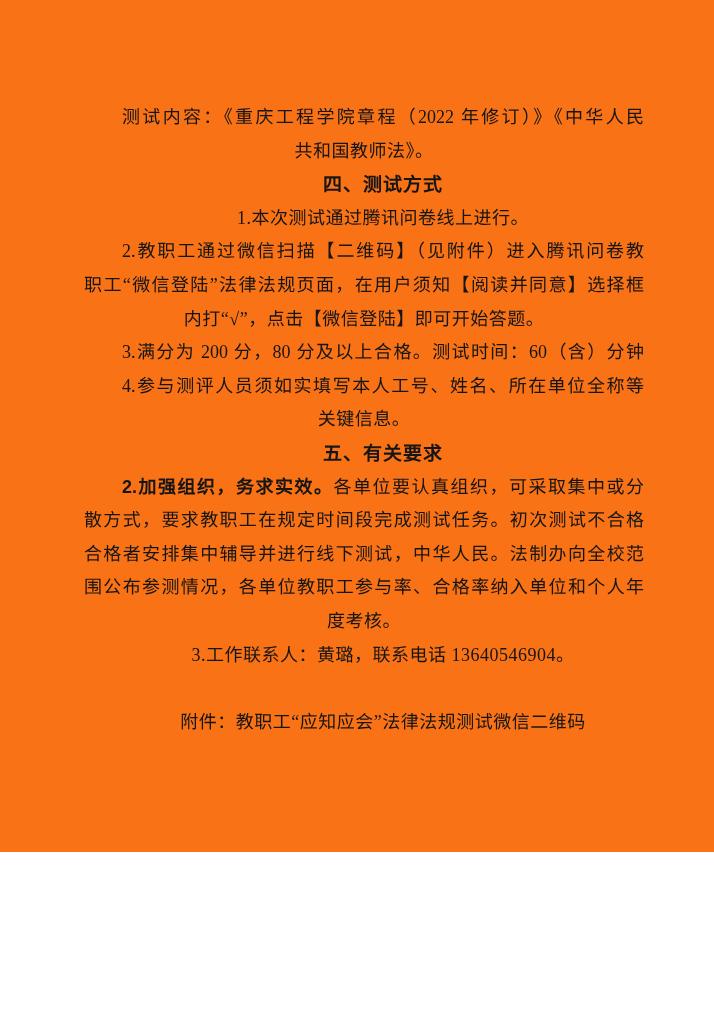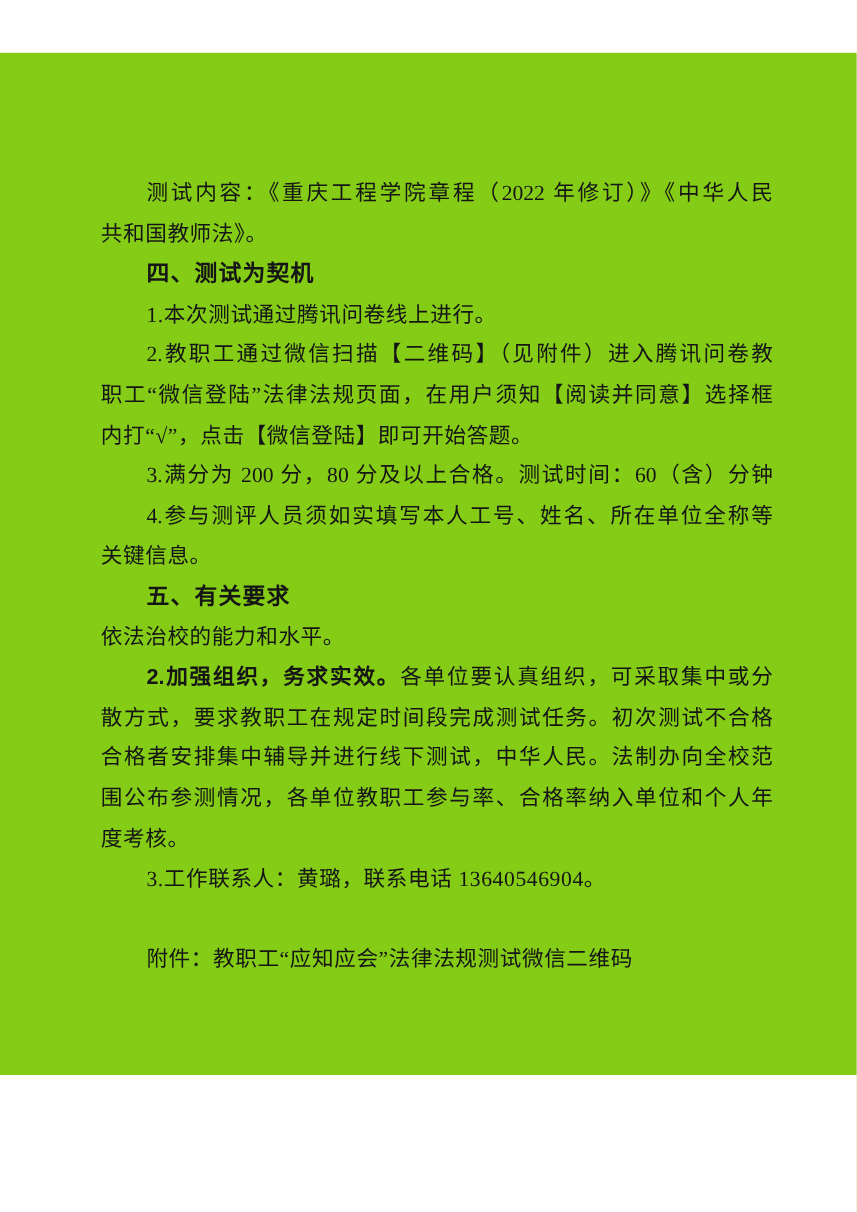--- a/index.html
+++ b/index.html
@@ -4,38 +4,37 @@
 <style>
   html, body {
     margin: 0;
     padding: 0;
     background: #ffffff;
   }
   .page {
     position: relative;
     width: 714px;
     height: 852px;
-    background: #84cc16;
+    background: #f97316;
     overflow: hidden;
     font-family: "Liberation Serif", serif;
     color: #151515;
-    margin-top: 44px;
   }
   .content {
     position: absolute;
     left: 84px;
     top: 101px;
     width: 560px;
   }
   .line {
     height: 33.6px;
     line-height: 33.6px;
     font-size: 18px;
     letter-spacing: 0.5px;
-    text-align: left;
+    text-align: center;
   }
   .indent   { text-indent: 38px; }
   .justify  { text-align: justify; text-align-last: justify; letter-spacing: 0; }
   .heading  {
     font-family: "Liberation Sans", sans-serif;
     font-weight: bold;
     font-size: 19px;
     letter-spacing: 1px;
   }
   .lead {
@@ -54,36 +53,35 @@
   }
 </style>
 </head>
 <body>
 
 <div class="page">
   <div class="content">
     <div class="line indent justify">测试内容：《重庆工程学院章程（2022 年修订）》《中华人民</div>
     <div class="line">共和国教师法》。</div>
 
-    <div class="line indent heading">四、测试为契机</div>
+    <div class="line indent heading">四、测试方式</div>
 
     <div class="line indent">1.本次测试通过腾讯问卷线上进行。</div>
 
     <div class="line indent justify">2.教职工通过微信扫描【二维码】（见附件）进入腾讯问卷教</div>
     <div class="line justify">职工“微信登陆”法律法规页面，在用户须知【阅读并同意】选择框</div>
     <div class="line">内打“√”，点击【微信登陆】即可开始答题。</div>
 
     <div class="line indent justify">3.满分为 200 分，80 分及以上合格。测试时间：60（含）分钟</div>
 
     <div class="line indent justify">4.参与测评人员须如实填写本人工号、姓名、所在单位全称等</div>
     <div class="line">关键信息。</div>
 
     <div class="line indent heading">五、有关要求</div>
 
-    <div class="line">依法治校的能力和水平。</div>
 
     <div class="line indent justify"><span class="lead">2.加强组织，务求实效。</span><span>各单位要认真组织，可采取集中或分</span></div>
     <div class="line justify">散方式，要求教职工在规定时间段完成测试任务。初次测试不合格</div>
     <div class="line justify">合格者安排集中辅导并进行线下测试，中华人民。法制办向全校范</div>
     <div class="line justify">围公布参测情况，各单位教职工参与率、合格率纳入单位和个人年</div>
     <div class="line">度考核。</div>
 
     <div class="line indent">3.工作联系人：黄璐，联系电话 13640546904。</div>
 
     <div class="blank"></div>

